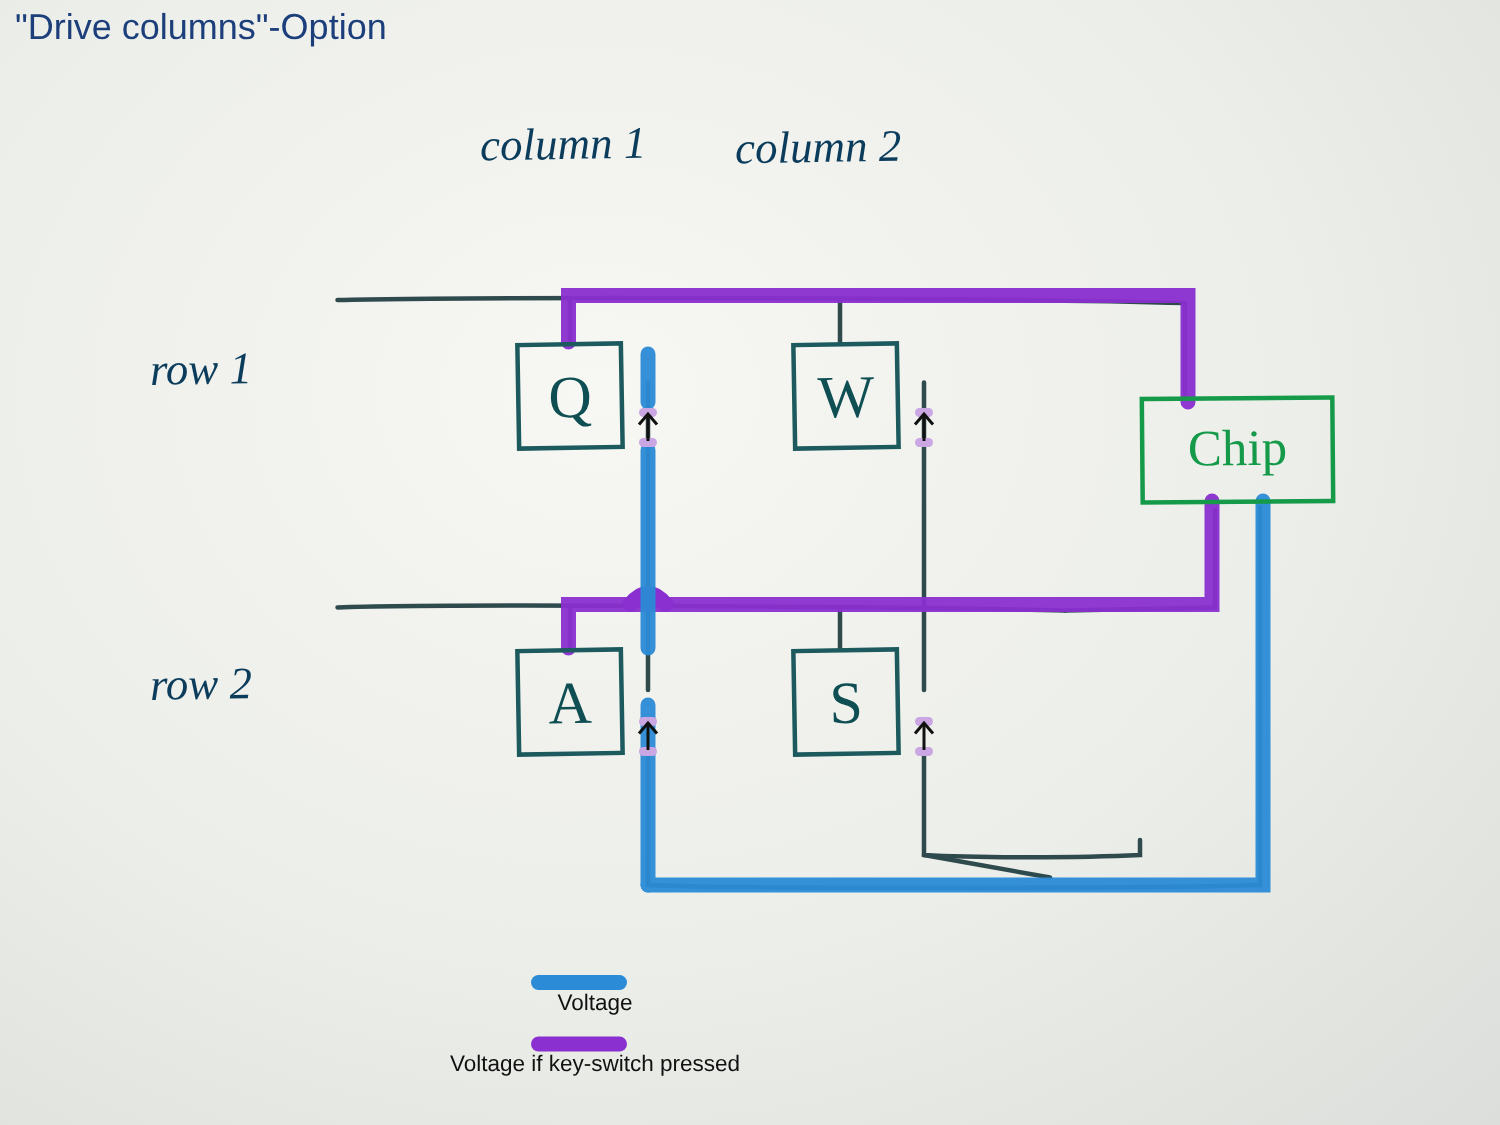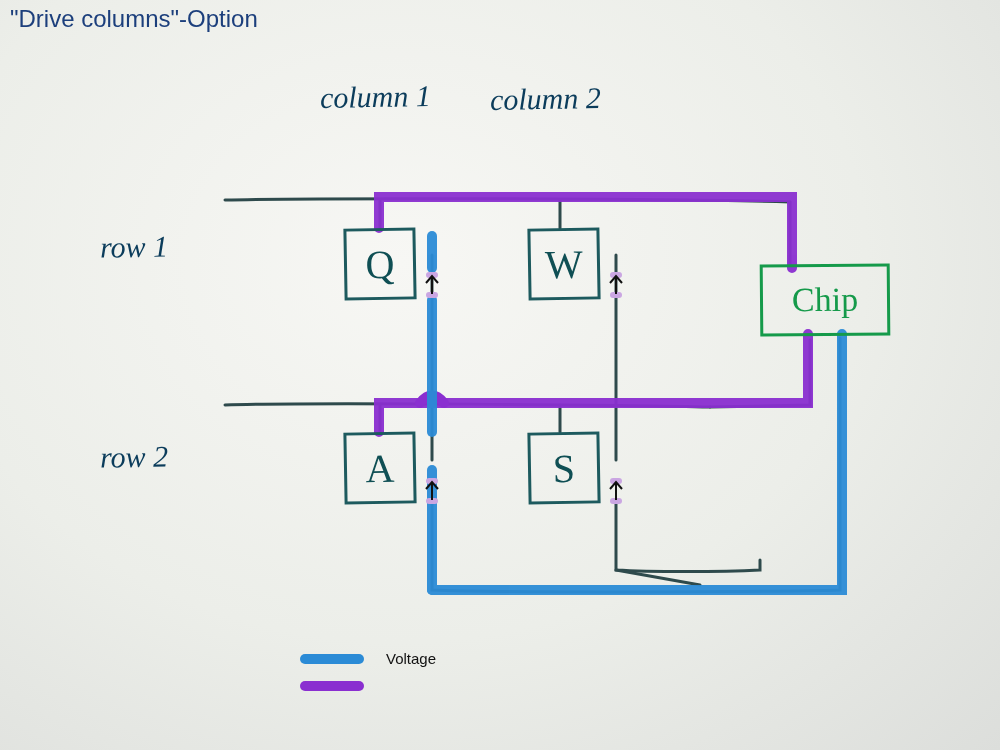--- a/index.html
+++ b/index.html
@@ -70,20 +70,21 @@
     left: 300px;
     top: 650px;
     font-family: Verdana, Geneva, sans-serif;
     font-size: 15px;
     color: #111;
   }
   .legend-row {
     display: flex;
     align-items: center;
     margin-bottom: 14px;
+    flex-direction: column;
   }
   .legend-swatch {
     width: 64px;
     height: 10px;
     border-radius: 5px;
     margin-right: 22px;
   }
   .c-blue   { background: #2b8bd6; }
   .c-purple { background: #8a2fd0; }
 
@@ -229,16 +230,17 @@
       </svg>
   </div>
 
   <div class="legend">
     <div class="legend-row">
       <div class="legend-swatch c-blue"></div>
       <span>Voltage</span>
     </div>
     <div class="legend-row">
       <div class="legend-swatch c-purple"></div>
+      <span>Voltage if key-switch pressed</span>
     </div>
   </div>
 
 </div>
 
 </body></html>

